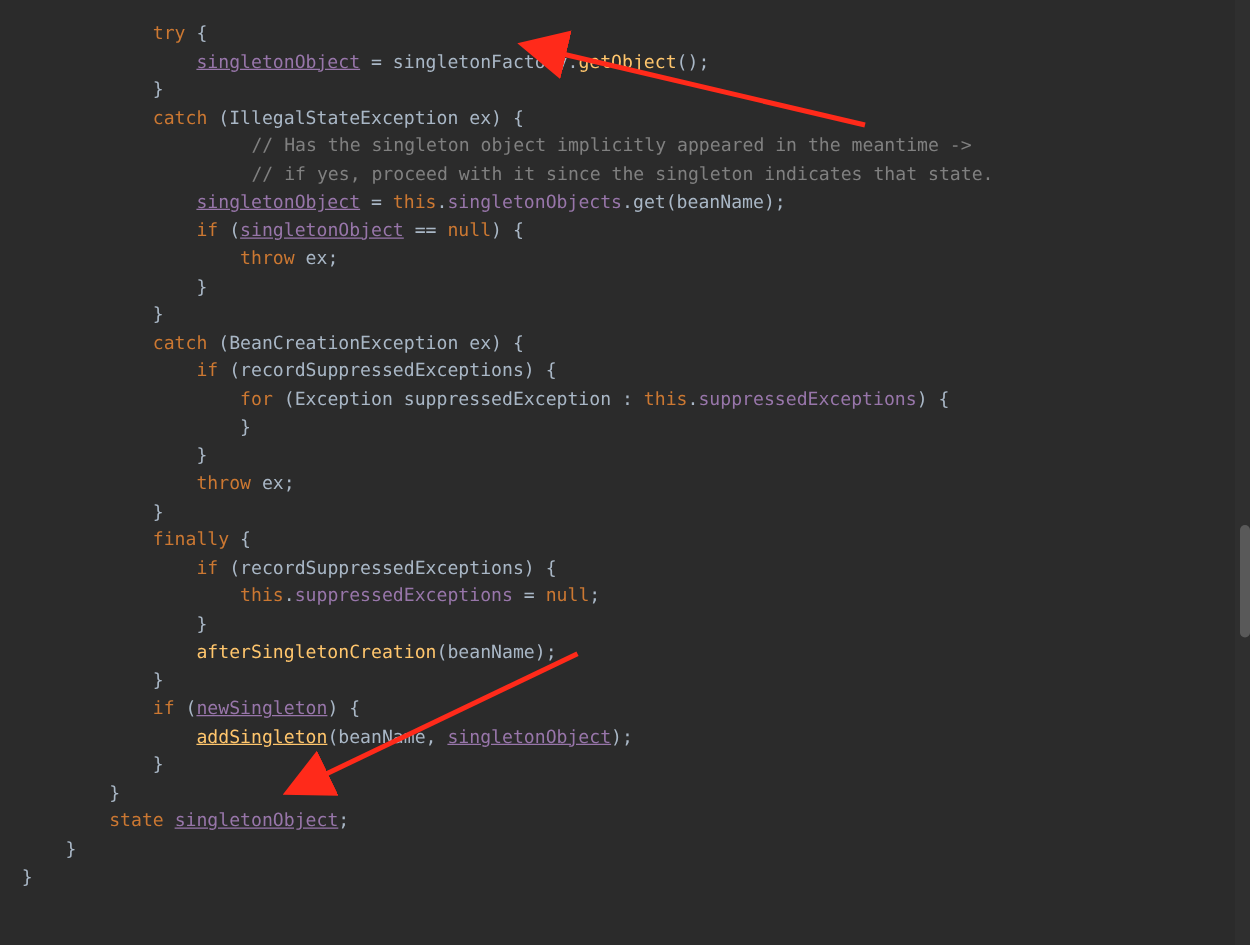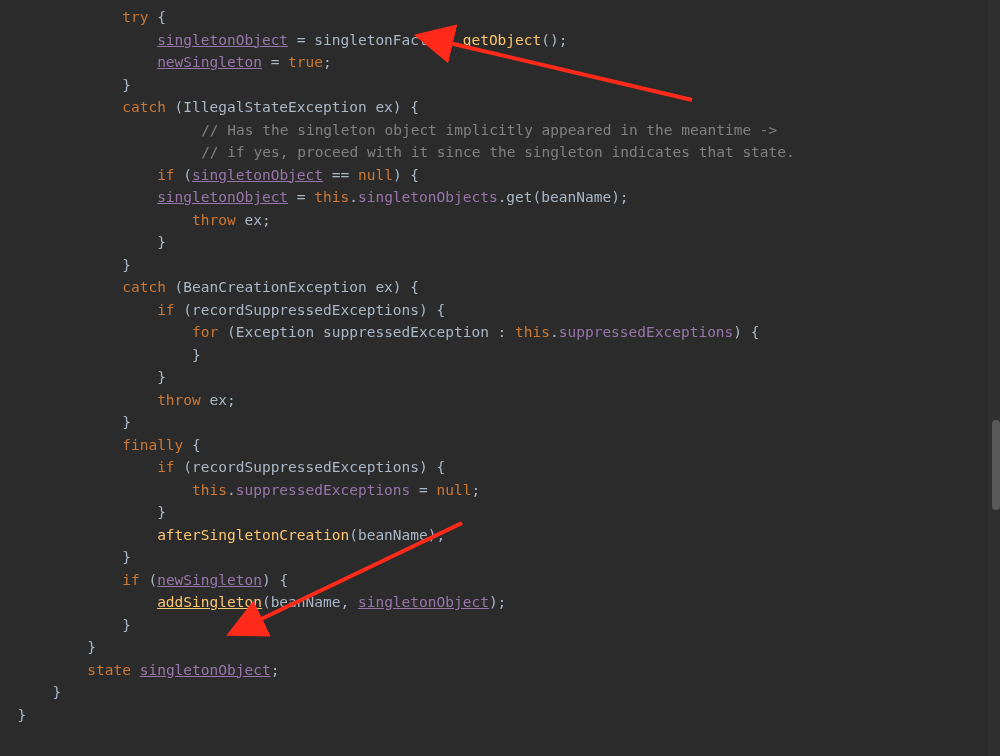--- a/index.html
+++ b/index.html
@@ -13,21 +13,21 @@
     height: 756px;
     overflow: hidden;
     position: relative;
   }
   .code-area {
     position: relative;
     width: 1000px;
     height: 756px;
     line-height: 22.5px;
     box-sizing: border-box;
-    padding-top: 6px;
+    padding-top: 16px;
   }
   .line {
     white-space: pre;
     height: 22.5px;
   }
   .kw { color: #cc7832; }           
   .var-u { color: #9876aa; text-decoration: underline; text-align: right; } 
   .var { color: #9876aa; }           
   .ident { color: #a9b7c6; }
   .call { color: #ffc66d; }          
@@ -59,27 +59,26 @@
     top: 420px;
   }
 </style>
 </head>
 <body>
 
 <div class="code-area" id="code-area">
 
 <div class="line">              <span class="kw">try</span><span class="ident"> {</span></div>
     <div class="line">                  <span class="var-u">singletonObject</span><span class="ident"> = singletonFactory.</span><span class="call">getObject</span><span class="ident">();</span></div>
-    <div class="line">                  <span class="var-u">newSingleton</span><span class="ident"> = </span><span class="kw">true</span><span class="ident">;</span></div>
     <div class="line">              <span class="ident">}</span></div>
     <div class="line">              <span class="kw">catch</span><span class="ident"> (IllegalStateException ex) {</span></div>
     <div class="line">                  <span class="comment">// Has the singleton object implicitly appeared in the meantime -&gt;</span></div>
     <div class="line">                  <span class="comment">// if yes, proceed with it since the singleton indicates that state.</span></div>
+    <div class="line">                  <span class="var-u">singletonObject</span><span class="ident"> = </span><span class="kw">this</span><span class="ident">.</span><span class="var">singletonObjects</span><span class="ident">.get(beanName);</span></div>
     <div class="line">                  <span class="kw">if</span><span class="ident"> (</span><span class="var-u">singletonObject</span><span class="ident"> == </span><span class="kw">null</span><span class="ident">) {</span></div>
-    <div class="line">                  <span class="var-u">singletonObject</span><span class="ident"> = </span><span class="kw">this</span><span class="ident">.</span><span class="var">singletonObjects</span><span class="ident">.get(beanName);</span></div>
     <div class="line">                      <span class="kw">throw</span><span class="ident"> ex;</span></div>
     <div class="line">                  <span class="ident">}</span></div>
     <div class="line">              <span class="ident">}</span></div>
     <div class="line">              <span class="kw">catch</span><span class="ident"> (BeanCreationException ex) {</span></div>
     <div class="line">                  <span class="kw">if</span><span class="ident"> (recordSuppressedExceptions) {</span></div>
     <div class="line">                      <span class="kw">for</span><span class="ident"> (Exception suppressedException : </span><span class="kw">this</span><span class="ident">.</span><span class="var">suppressedExceptions</span><span class="ident">) {</span></div>
     <div class="line">                      <span class="ident">}</span></div>
     <div class="line">                  <span class="ident">}</span></div>
     <div class="line">                  <span class="kw">throw</span><span class="ident"> ex;</span></div>
     <div class="line">              <span class="ident">}</span></div>

